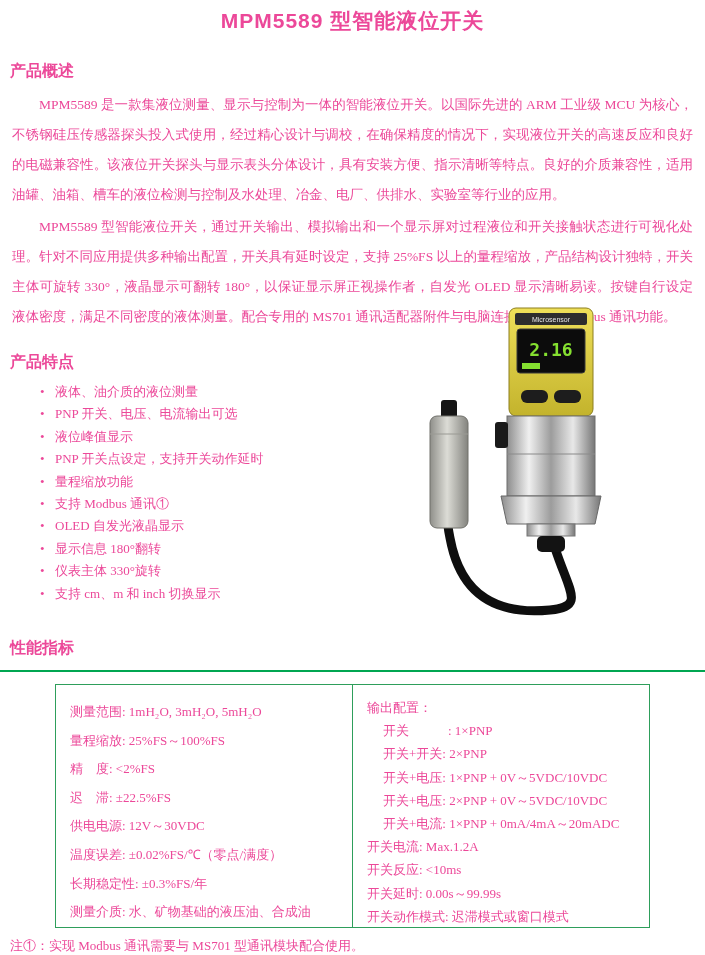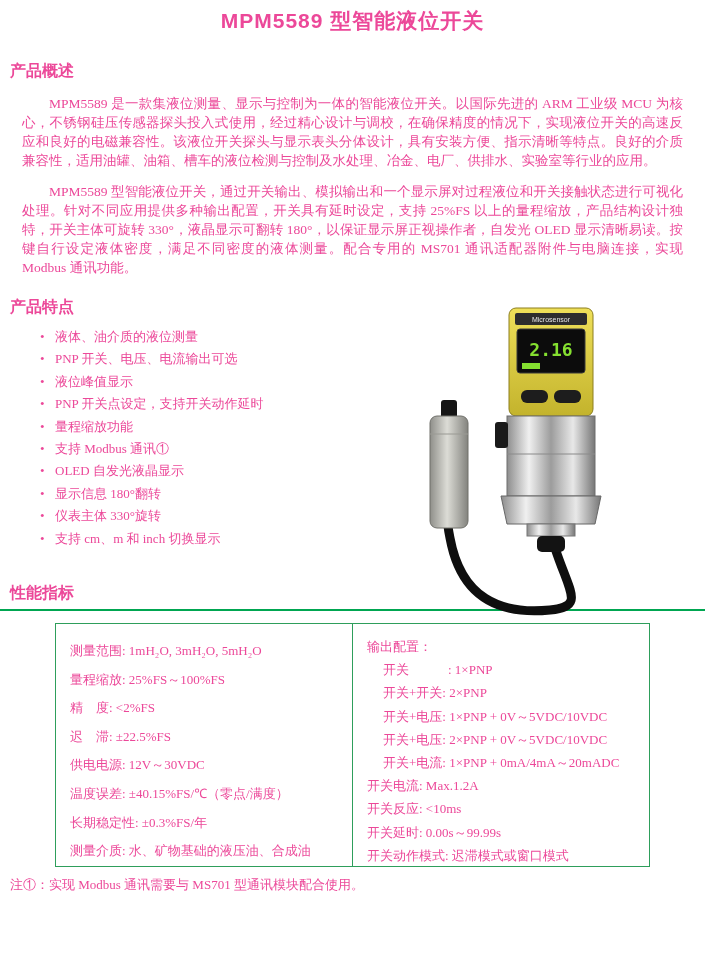--- a/index.html
+++ b/index.html
@@ -25,23 +25,23 @@
   }
   .sec { margin-left: 10px; margin-right: 10px; }
   .heading {
     font-family: "Liberation Sans", sans-serif;
     font-size: 16px;
     font-weight: bold;
     margin: 0 0 8px 0;
   }
   .overview { margin-top: 26px; }
   .para {
-    margin: 12px;
+    margin: 2px;
     font-size: 13.5px;
-    line-height: 19px;
+    line-height: 30px;
     text-align: justify;
     text-indent: 2em;
   }
   .features { margin-top: 20px; height: 272px; }
   .feature-list {
     margin: 4px 0 0 0;
     padding: 0 0 0 30px;
     list-style: none;
     width: 370px;
   }
@@ -64,21 +64,21 @@
     top: 302px;
     width: 295px;
     height: 318px;
   }
   .specs-header {
     margin-top: 14px;
     border-bottom: 2px solid #00a651;
   }
   .specs-heading {
     margin: 0 0 0 10px;
-    padding-bottom: 5px;
+    padding-bottom: 11px;
   }
   .spec-box {
     margin: 12px 0 0 55px;
     width: 595px;
     height: 244px;
     border: 1px solid #2e9e5b;
     display: flex;
   }
   .spec-col { height: 100%; }
   .spec-left {
@@ -188,21 +188,21 @@
     <h2 class="heading specs-heading">性能指标</h2>
   </div>
 
   <div class="spec-box">
     <div class="spec-col spec-left">
       <div class="spec-line">测量范围: 1mH₂O, 3mH₂O, 5mH₂O</div>
       <div class="spec-line">量程缩放: 25%FS～100%FS</div>
       <div class="spec-line">精　度: &lt;2%FS</div>
       <div class="spec-line">迟　滞: ±22.5%FS</div>
       <div class="spec-line">供电电源: 12V～30VDC</div>
-      <div class="spec-line">温度误差: ±40.15%FS/℃（零点/满度）</div>
+      <div class="spec-line">温度误差: ±0.02%FS/℃（零点/满度）</div>
       <div class="spec-line">长期稳定性: ±0.3%FS/年</div>
       <div class="spec-line">测量介质: 水、矿物基础的液压油、合成油</div>
     </div>
     <div class="spec-col spec-right">
       <div class="spec-line out-heading">输出配置：</div>
       <div class="spec-line indent">开关　　　: 1×PNP</div>
       <div class="spec-line indent">开关+开关: 2×PNP</div>
       <div class="spec-line indent">开关+电压: 1×PNP + 0V～5VDC/10VDC</div>
       <div class="spec-line indent">开关+电压: 2×PNP + 0V～5VDC/10VDC</div>
       <div class="spec-line indent">开关+电流: 1×PNP + 0mA/4mA～20mADC</div>

